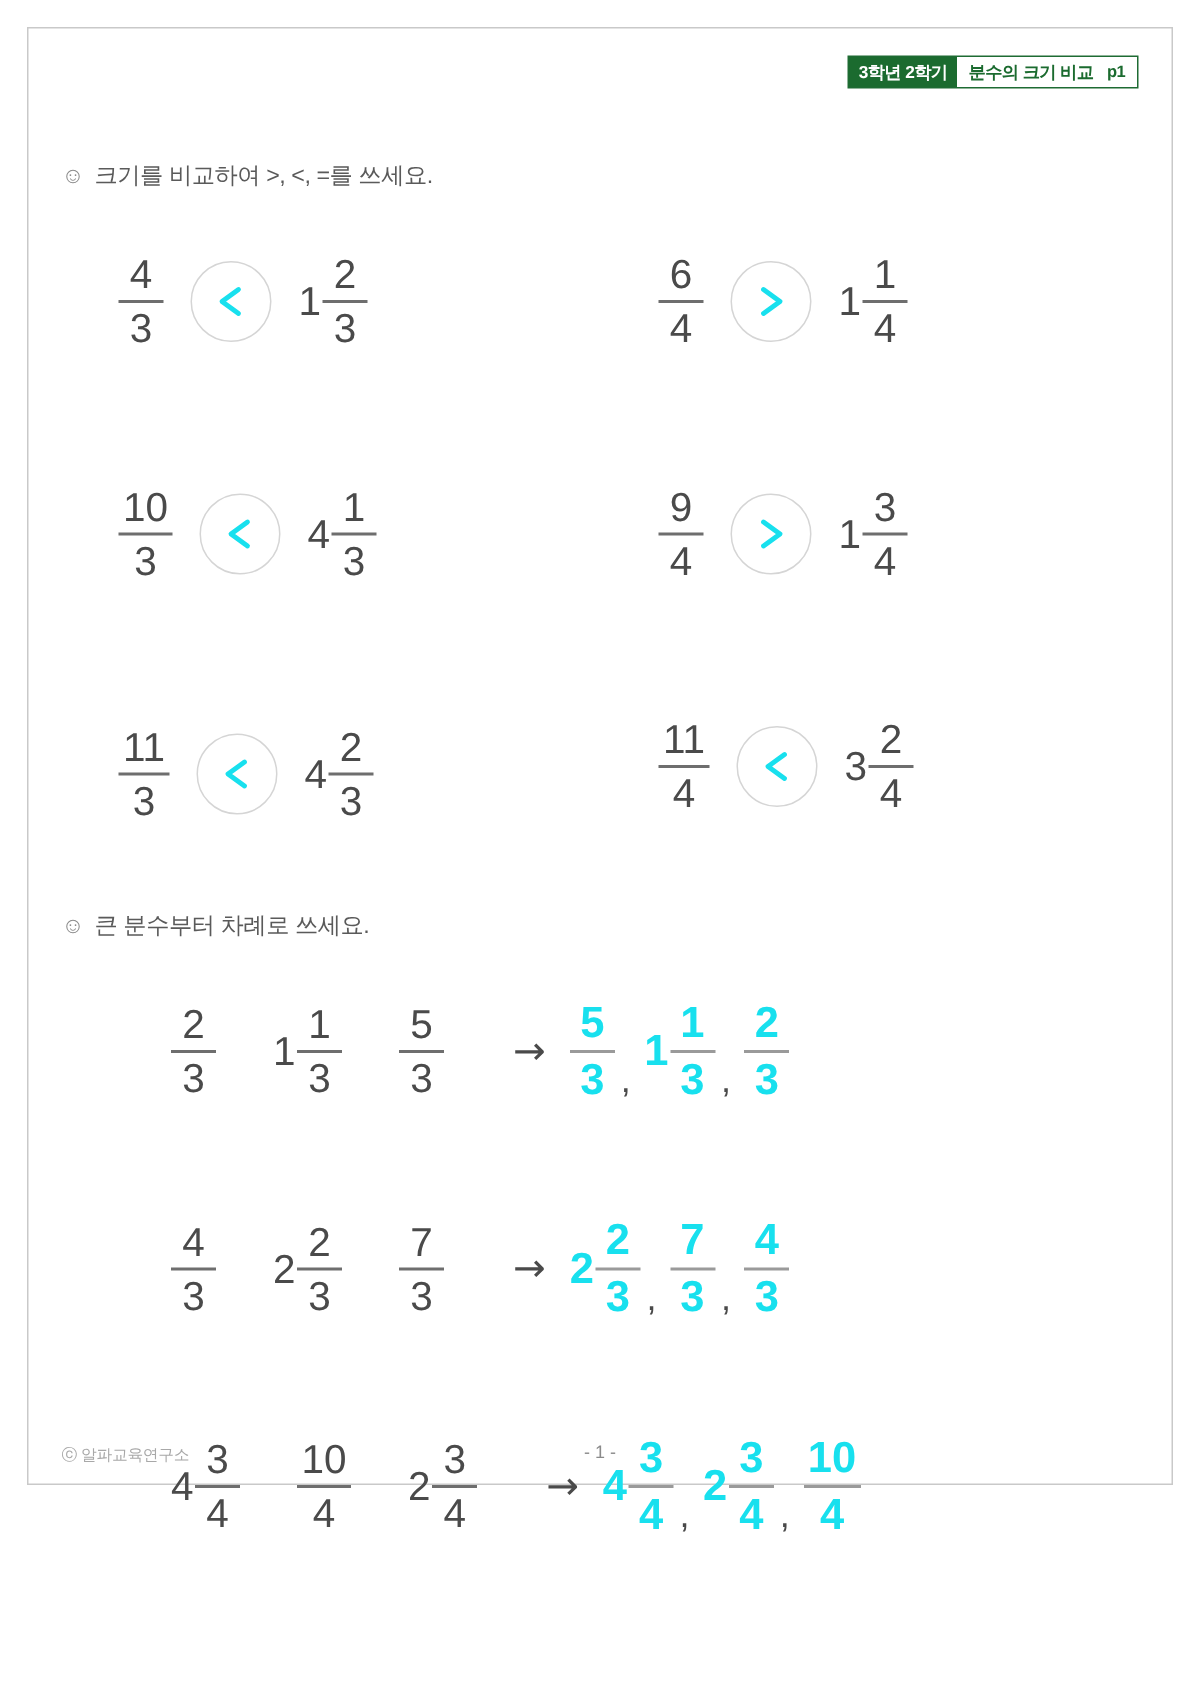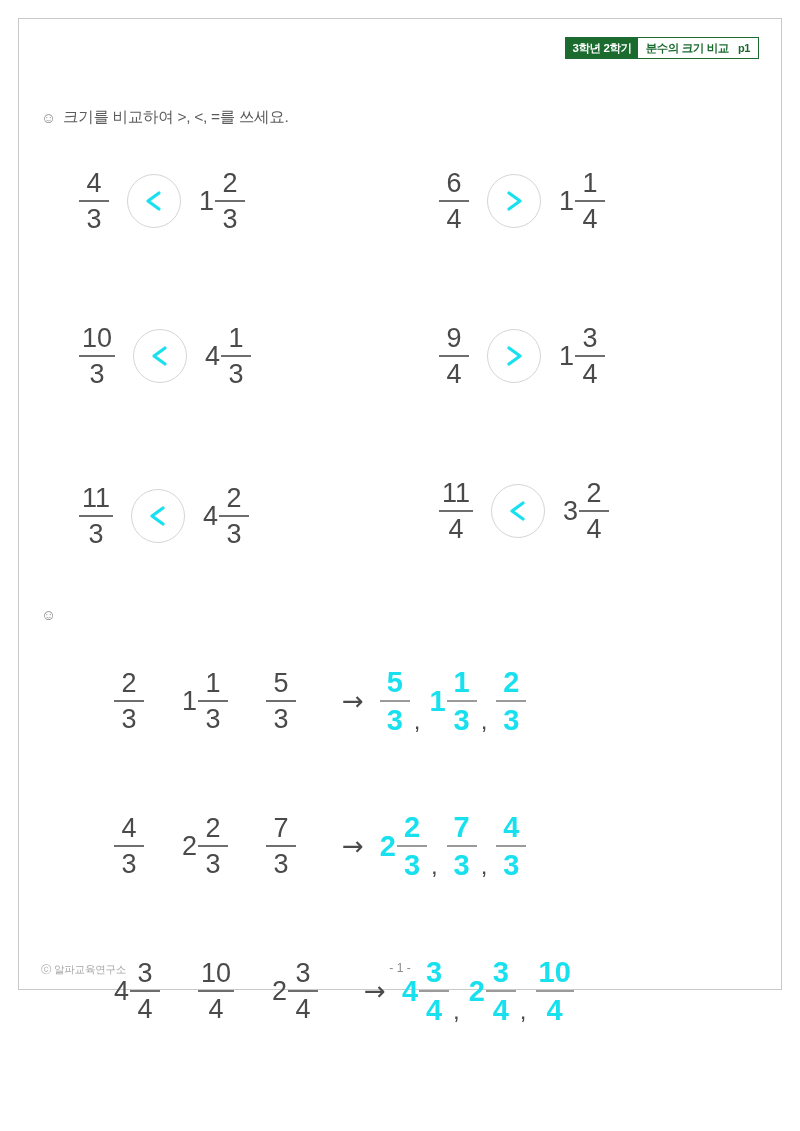--- a/index.html
+++ b/index.html
@@ -343,20 +343,21 @@
             <span class="num">2</span>
             <span class="bar"></span>
             <span class="den">4</span>
           </span>
         </span>
       </div>
     </div>
 
   <div class="instruction" id="instruction-2">
     <span class="smiley-icon">☺</span>
+    <span>큰 분수부터 차례로 쓰세요.</span>
   </div>
 
   <div id="order-area">
       <div class="order-row" style="top: 648px;">
         <div class="order-given">
           <span class="mixed">
             <span class="frac">
               <span class="num">2</span>
               <span class="bar"></span>
               <span class="den">3</span>

